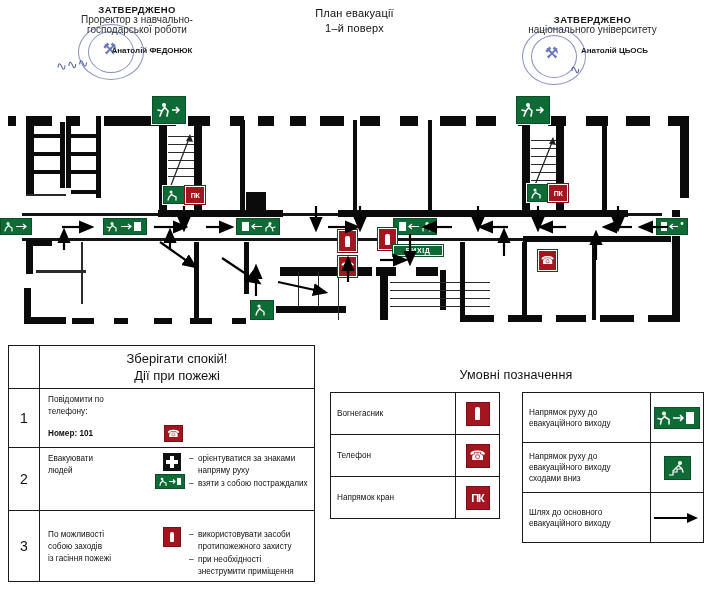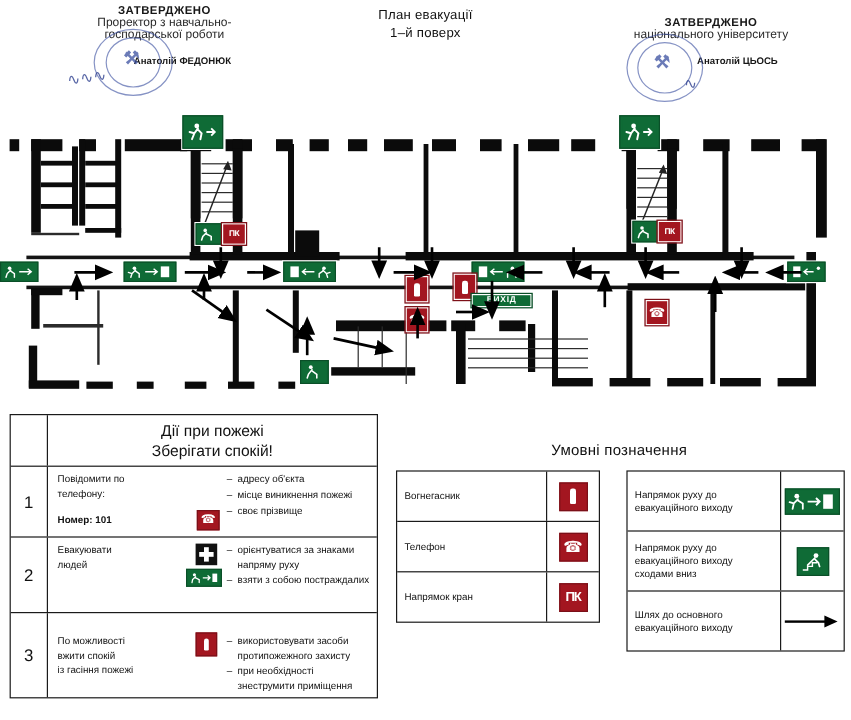--- a/index.html
+++ b/index.html
@@ -431,41 +431,34 @@
         <line x1="340" y1="172" x2="340" y2="150"></line>
         <line x1="372" y1="150" x2="396" y2="150"></line>
       </g>
     </svg>
   </div>
 
   <div id="actions-table">
     <div class="hdr">
       <div class="numcol"></div>
       <div class="t">
+        <div>Зберігати спокій!</div>
         <div>Дії при пожежі</div>
-        <div>Зберігати спокій!</div>
       </div>
     </div>
 
     <div class="arow" style="height:58px;">
       <div class="num">1</div>
       <div class="mid">
         <div>Повідомити по</div>
         <div>телефону:</div>
         <div style="height:10px"></div>
         <div style="font-weight:700">Номер:   101</div>
         <div class="mini-ico icon-tel" style="right:4px;bottom:5px;width:17px;height:15px;font-size:10px;">☎</div>
       </div>
-      <div class="right">
-        <ul>
-          <li>адресу об'єкта</li>
-          <li>місце виникнення пожежі</li>
-          <li>своє прізвище</li>
-        </ul>
-      </div>
     </div>
 
     <div class="arow" style="height:62px;">
       <div class="num">2</div>
       <div class="mid">
         <div>Евакуювати</div>
         <div>людей</div>
         <div class="mini-ico icon-cross" style="right:6px;top:5px;">
           <div class="p"></div>
         </div>
@@ -484,21 +477,21 @@
           <li>орієнтуватися за знаками напряму руху</li>
           <li>взяти з собою постраждалих</li>
         </ul>
       </div>
     </div>
 
     <div class="arow" style="height:70px;">
       <div class="num">3</div>
       <div class="mid" style="padding-top:18px;">
         <div>По можливості</div>
-        <div>вжити спокій</div>
+        <div>собою заходів</div>
         <div>із гасіння пожежі</div>
         <div class="mini-ico icon-ext" style="right:6px;top:16px;width:16px;height:18px;">
           <div class="body" style="width:4px;height:10px;"></div>
         </div>
       </div>
       <div class="right" style="padding-top:18px;">
         <ul>
           <li>використовувати засоби протипожежного захисту</li>
           <li>при необхідності знеструмити приміщення</li>
         </ul>

